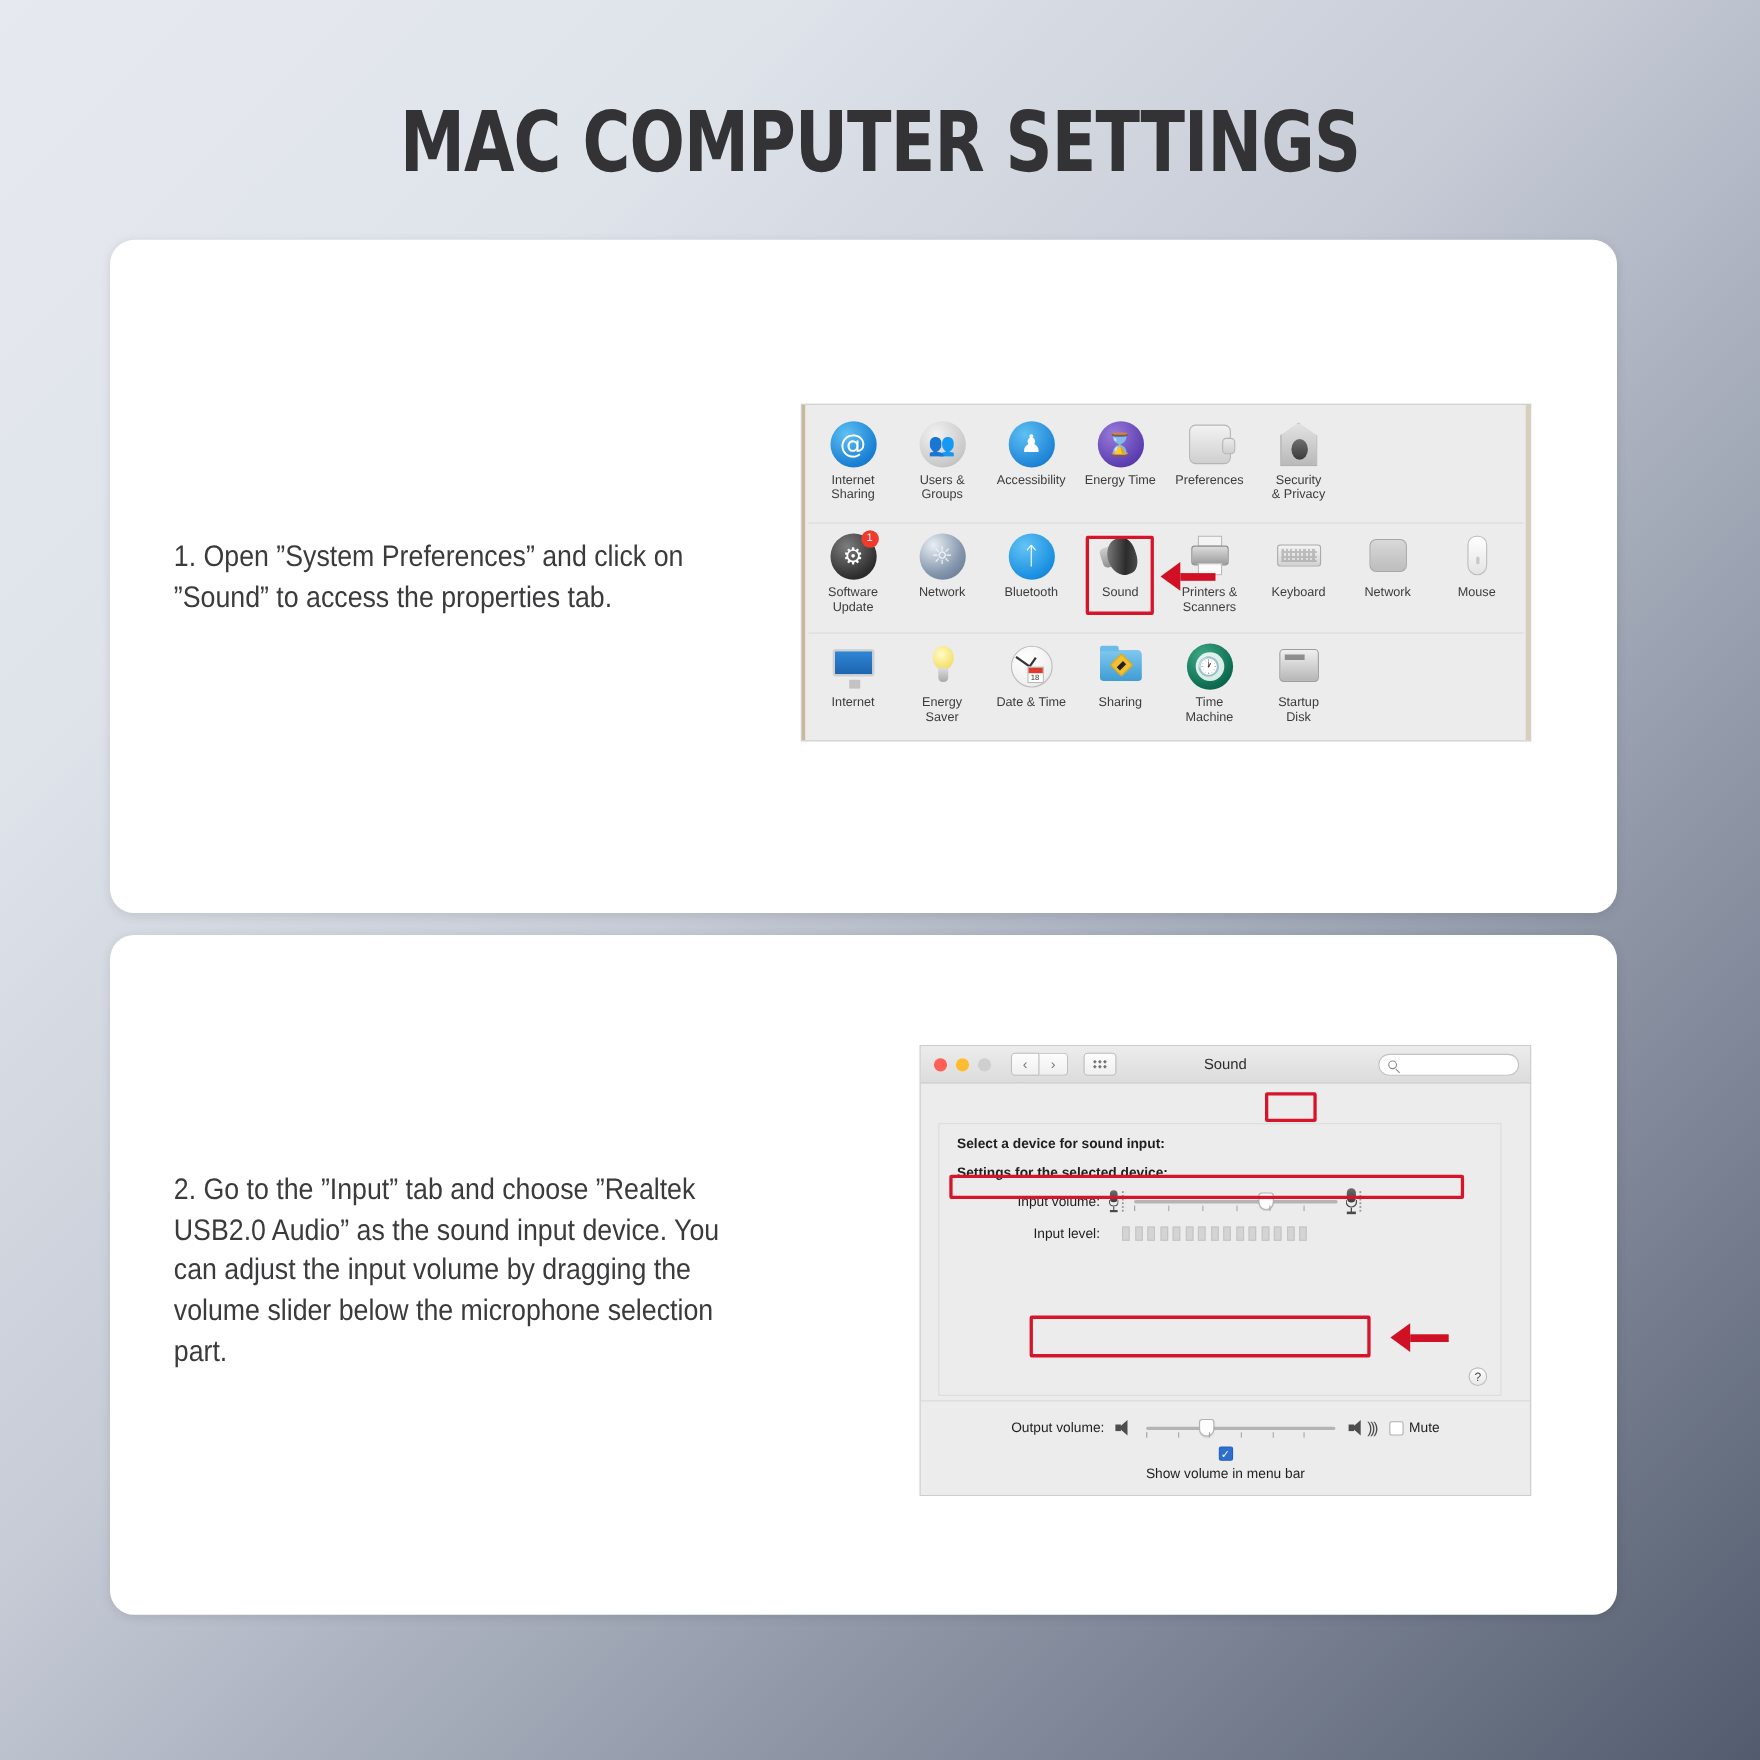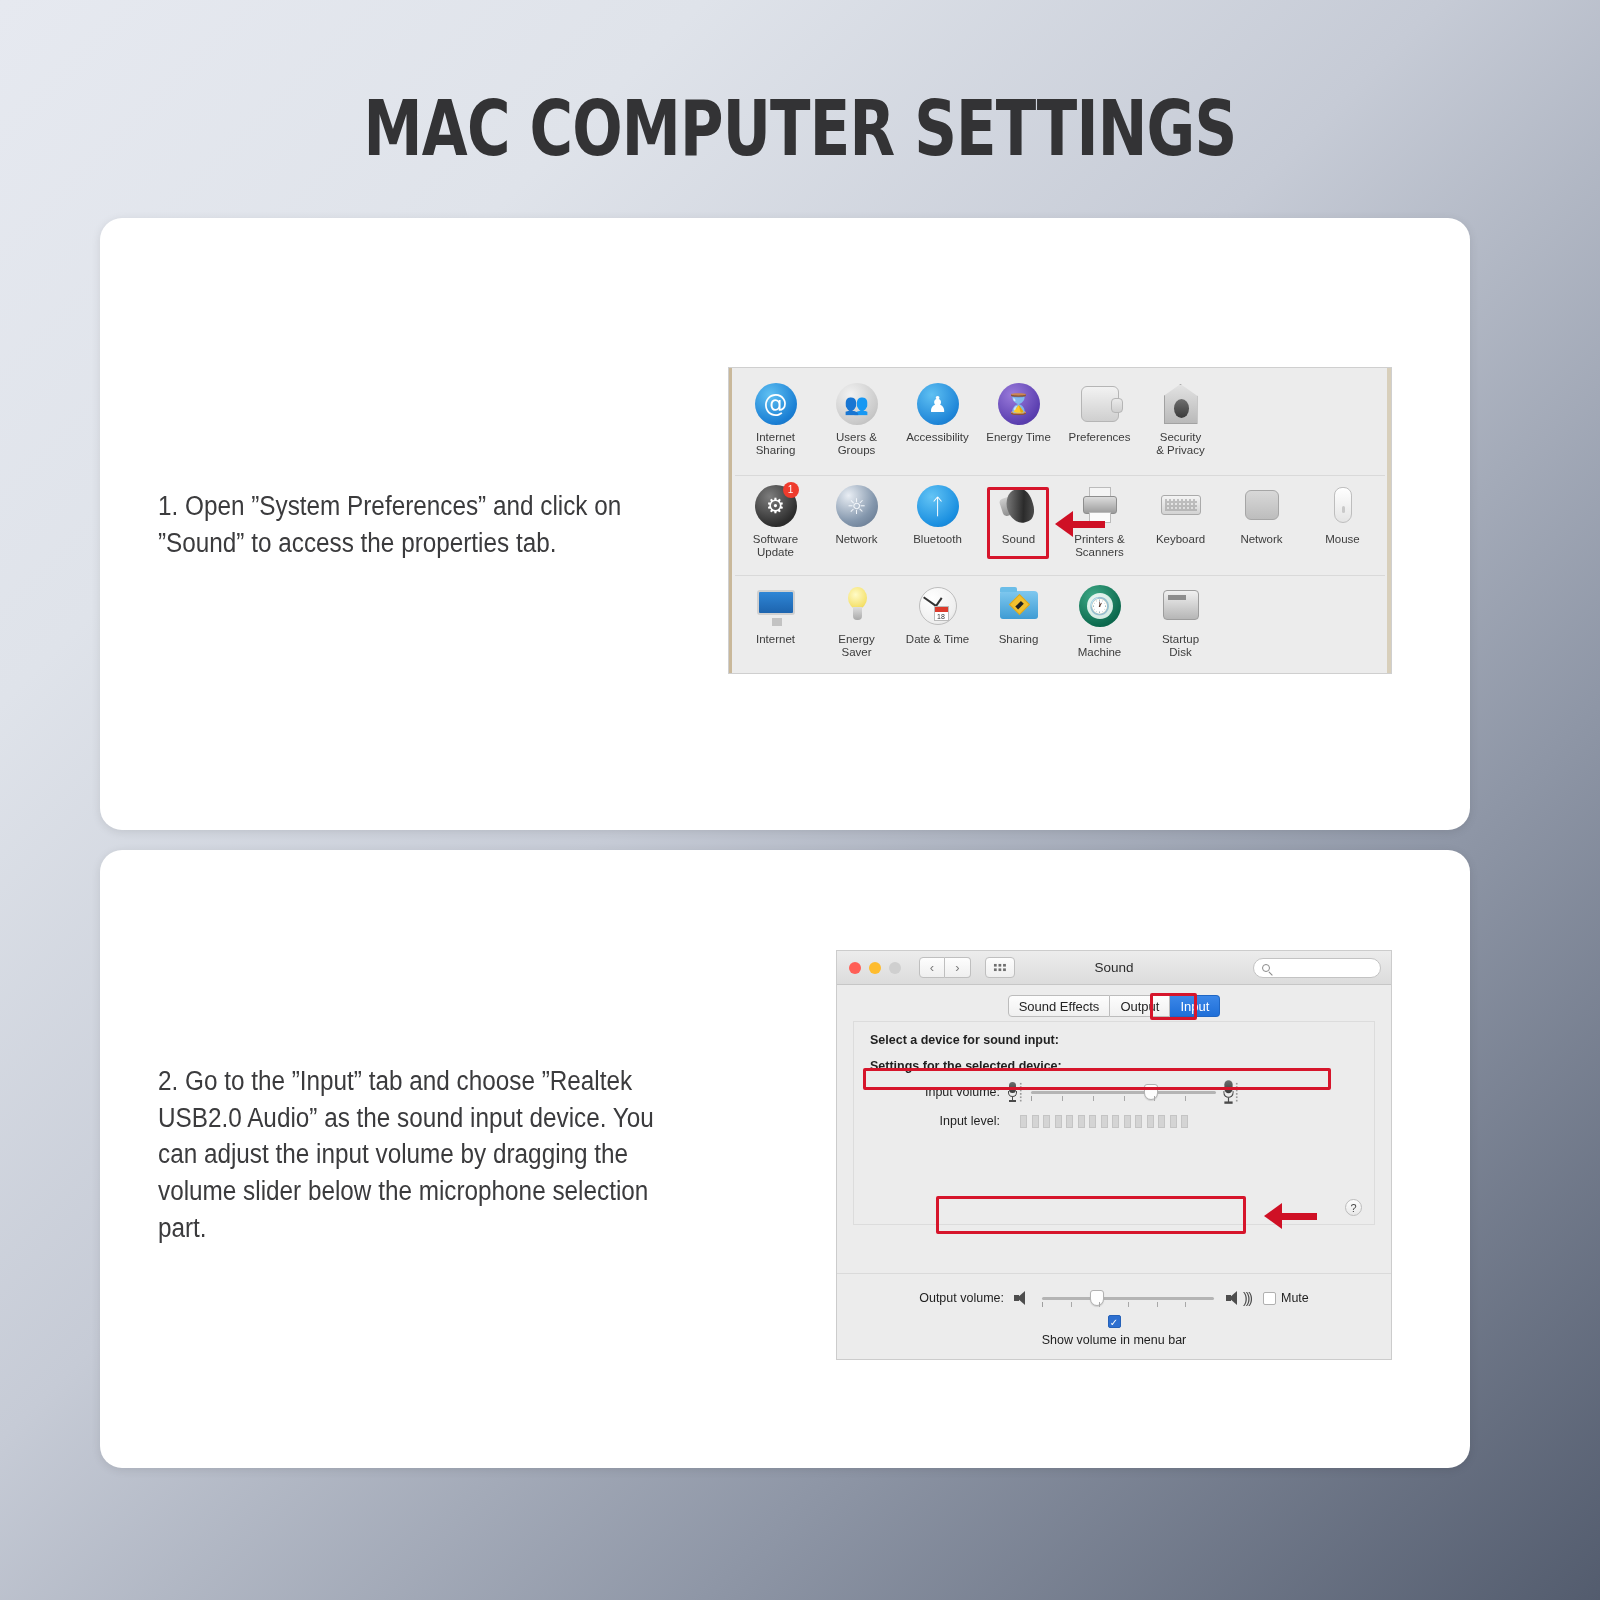--- a/index.html
+++ b/index.html
@@ -178,21 +178,21 @@
                           background:#8a8a8a; transform: rotate(45deg); }
 
   .tabstrip { display:flex; justify-content:center; margin-top:10px; position:relative; }
   .tab { height:22px; padding:0 10px; display:flex; align-items:center; font-size:13px;
          background:linear-gradient(#fdfdfd,#f0f0f0); border:1px solid #bcbcbc; color:#232323; }
   .tab:first-child { border-radius:4px 0 0 4px; }
   .tab:last-child { border-radius:0 4px 4px 0; }
   .tab + .tab { border-left:none; }
   .tab.active { background:linear-gradient(#3b87e8,#1f6fd8); color:#fff; border-color:#1f66c4; }
 
-  .pane { position:absolute; left:16px; right:16px; top:70px; height:204px;
+  .pane { position:absolute; left:16px; right:26px; top:70px; height:248px;
           background:#ececec; border:1px solid #dcdcdc; }
   .pane-label { font-size:12.5px; color:#1f1f1f; font-weight:bold; margin:11px 0 5px 16px; }
   .devtable { margin:0 16px; border:1px solid #9fb4cf; background:#fff; height:110px; }
   .devhead { display:flex; height:17px; background:linear-gradient(#f6f6f6,#e6e6e6); border-bottom:1px solid #c4c4c4; }
   .devhead div { font-size:11.5px; color:#2c2c2c; padding-left:6px; display:flex; align-items:center; }
   .devhead .c-name { flex:0 0 60%; border-right:1px solid #d2d2d2; }
   .devhead .c-type { flex:1; }
   .devrow { display:flex; height:18px; background:#1f63c8; color:#fff; align-items:center; }
   .devrow div { font-size:11.5px; padding-left:6px; }
   .devrow .c-name { flex:0 0 60%; }
@@ -430,25 +430,20 @@
     <div class="navbtn second">›</div>
     <div class="gridbtn">
         <i></i>
       </div>
     <div class="win-title">Sound</div>
     <div class="searchbox">
       <div class="mag"></div>
     </div>
   </div>
 
-  <div class="tabstrip">
-    <div class="tab">Sound Effects</div>
-    <div class="tab">Output</div>
-    <div class="tab active">Input</div>
-  </div>
 
   <div class="pane">
     <div class="pane-label">Select a device for sound input:</div>
 
 
     <div class="settings-label">Settings for the selected device:</div>
 
     <div class="rowline">
       <div class="rowlabel">Input volume:</div>
       <div class="mic">

